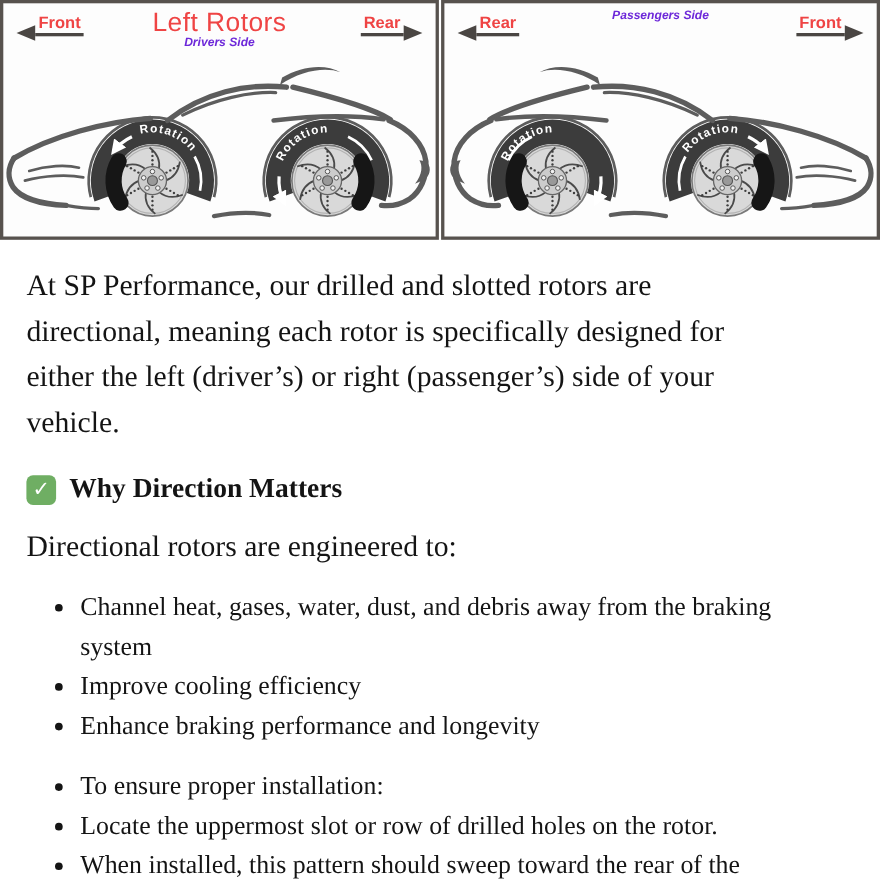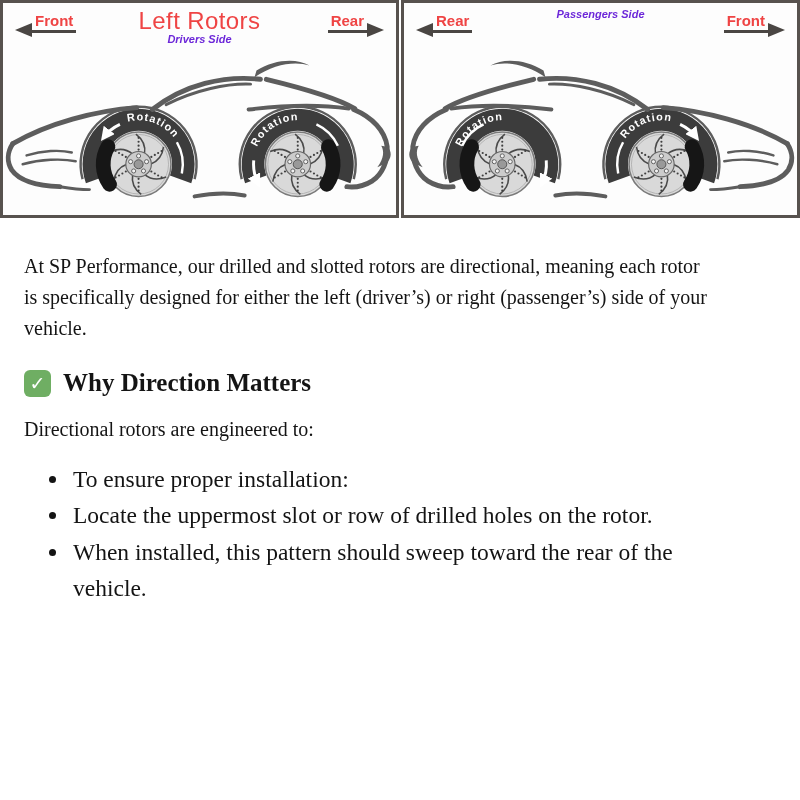--- a/index.html
+++ b/index.html
@@ -16,21 +16,21 @@
   .dir { position:absolute; top:9px; display:flex; align-items:flex-end; }
   .dir-left { left:12px; } .dir-right { right:12px; }
   .dir-txt { font-family:"Liberation Sans", sans-serif; font-weight:bold; font-size:15px; color:#ef4444; border-bottom:3px solid #4a4643; padding:0 3px 1px; }
   .tri { width:0; height:0; border-top:7px solid transparent; border-bottom:7px solid transparent; margin-bottom:-4px; }
   .tri-left  { border-right:17px solid #4a4643; }
   .tri-right { border-left:17px solid #4a4643; }
   .car-svg { display:block; width:100%; height:166px; }
 
   
   .article { width:726px; padding:17px 10px 0 24px; }
-  .article p { font-size:20px; line-height:1.54; margin:16px 0 16px; }
+  .article p { font-size:27px; line-height:1.54; margin:4px 0 16px; }
   .sec-h { display:flex; align-items:center; gap:12px; font-size:25px; margin:26px 0 17px; color:#141414; }
   .sec-h.bold .sec-title { font-weight:bold; }
   .sec-h.normal .sec-title { font-weight:normal; }
   .emoji-check { width:27px; height:27px; border-radius:6px; background:#6fae63; color:#fff; display:inline-flex; align-items:center; justify-content:center; font-family:"DejaVu Sans", sans-serif; font-size:19px; font-weight:bold; flex:0 0 auto; }
   .emoji-mag { flex:0 0 auto; display:inline-block; }
   ul.blist { margin:0 0 18px; padding-left:46px; list-style:disc; }
   ul.blist li { font-size:23.5px; line-height:1.54; padding-left:3px; }
 </style>
 </head>
 <body>
@@ -197,20 +197,25 @@
 
   <div class="sec-h bold">
     <span class="emoji-check">
         <span>✓</span>
       </span>
     <span class="sec-title">Why Direction Matters</span>
   </div>
 
   <p>Directional rotors are engineered to:</p>
 
+  <ul class="blist">
+    <li>Channel heat, gases, water, dust, and debris away from the braking system</li>
+    <li>Improve cooling efficiency</li>
+    <li>Enhance braking performance and longevity</li>
+  </ul>
 
 
   <ul class="blist">
     <li>To ensure proper installation:</li>
     <li>Locate the uppermost slot or row of drilled holes on the rotor.</li>
     <li>When installed, this pattern should sweep toward the rear of the vehicle.</li>
   </ul>
 </div>
 
 </body></html>

